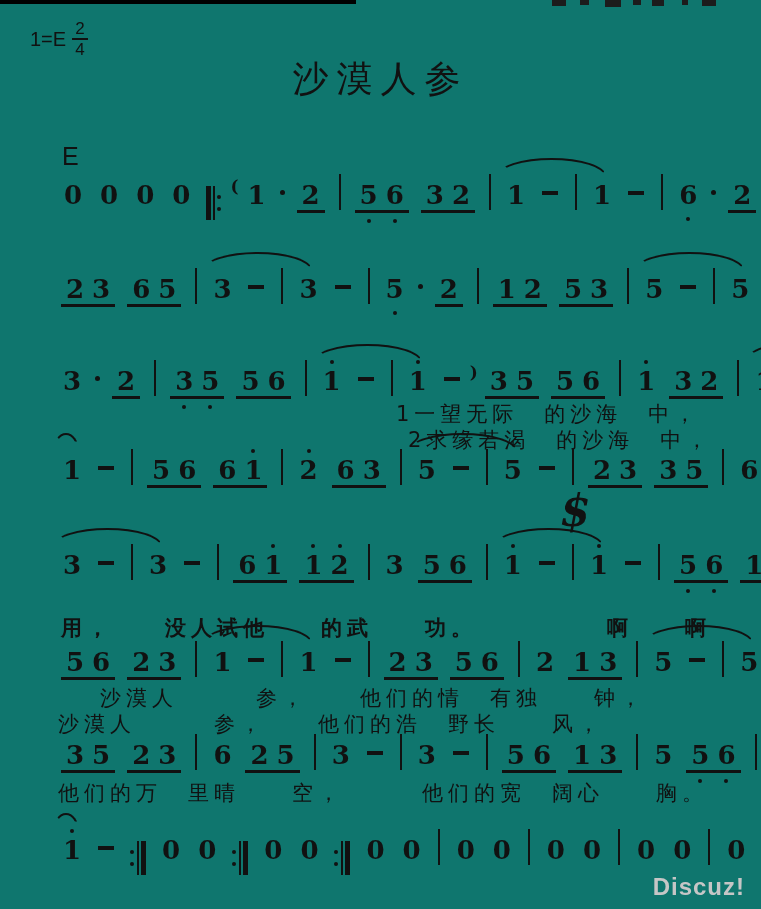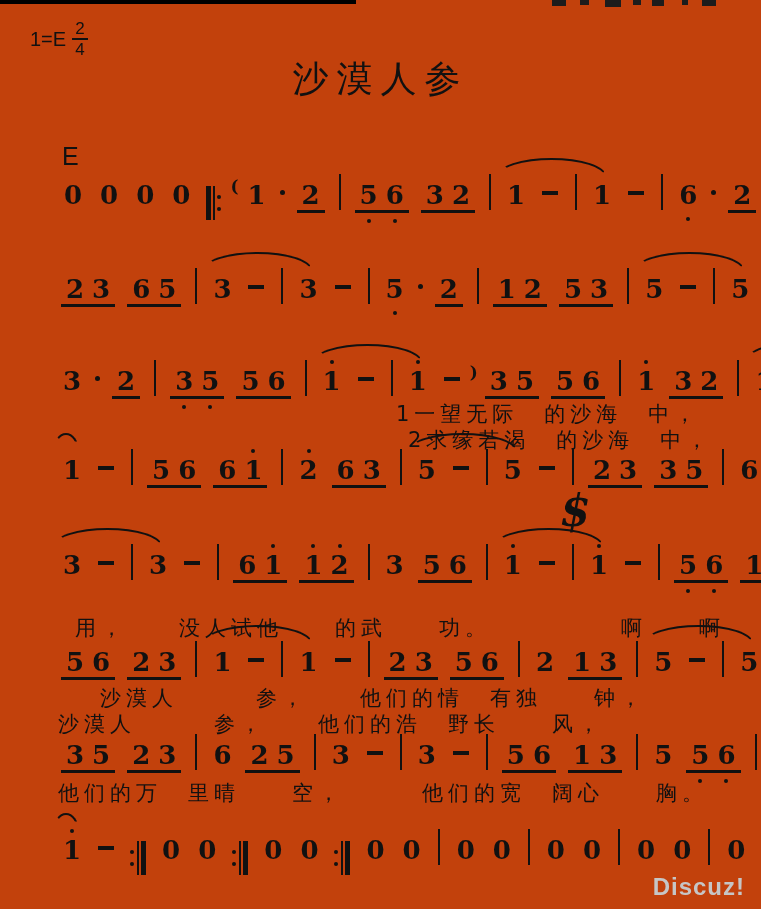--- a/index.html
+++ b/index.html
@@ -1,16 +1,16 @@
 <!DOCTYPE html>
 <html><head>
 <meta charset="utf-8">
 <style>
   html,body{margin:0;padding:0;background:#fff;}
-  .page{position:relative;width:761px;height:909px;background:#c2410c;overflow:hidden;
+  .page{position:relative;width:761px;height:909px;background:#0f766e;overflow:hidden;
         font-family:"DejaVu Serif","Liberation Serif",serif;color:#111;}
 
   
   .top-bar{position:absolute;left:0;top:0;width:356px;height:4px;background:#000;}
   .top-frags{position:absolute;left:552px;top:0;height:8px;white-space:nowrap;}
   .top-frags i{display:inline-block;background:#1c1c1c;vertical-align:top;}
 
   
   .keysig{position:absolute;left:30px;top:20px;font-family:"Liberation Sans",sans-serif;
           font-size:20px;display:flex;align-items:center;gap:6px;}
@@ -98,21 +98,21 @@
   <div class="music-line" style="top:449px;"><span class="arcTok"><i style="width: 22px;"></i></span><span class="nt q">1</span><span class="dash"></span><span class="bar"></span><span class="grp"><span class="nt">5</span><span class="nt">6</span></span><span class="grp"><span class="nt">6</span><span class="nt">1<i class="da"></i></span></span><span class="bar"></span><span class="nt q">2<i class="da"></i></span><span class="grp"><span class="nt">6</span><span class="nt">3</span></span><span class="bar"></span><span class="arcTok"><i style="width: 105px;"></i></span><span class="nt q">5</span><span class="dash"></span><span class="bar"></span><span class="nt q">5</span><span class="dash"></span><span class="bar"></span><span class="grp"><span class="nt">2</span><span class="nt">3</span></span><span class="grp"><span class="nt">3</span><span class="nt">5</span></span><span class="bar"></span><span class="nt q">6</span></div>
   <div class="music-line" style="top:544px;"><span class="arcTok"><i style="width: 105px;"></i></span><span class="nt q">3</span><span class="dash"></span><span class="bar"></span><span class="nt q">3</span><span class="dash"></span><span class="bar"></span><span class="grp"><span class="nt">6</span><span class="nt">1<i class="da"></i></span></span><span class="grp"><span class="nt">1<i class="da"></i></span><span class="nt">2<i class="da"></i></span></span><span class="bar"></span><span class="nt q">3</span><span class="grp"><span class="nt">5</span><span class="nt">6</span></span><span class="bar"></span><span class="arcTok"><i style="width: 105px;"></i></span><span class="nt q">1<i class="da"></i></span><span class="dash"></span><span class="bar"></span><span class="nt q">1<i class="da"></i></span><span class="dash"></span><span class="bar"></span><span class="grp"><span class="nt">5<i class="db"></i></span><span class="nt">6<i class="db"></i></span></span><span class="grp"><span class="nt">1</span></span></div>
   <div class="music-line" style="top:641px;"><span class="grp"><span class="nt">5</span><span class="nt">6</span></span><span class="grp"><span class="nt">2</span><span class="nt">3</span></span><span class="bar"></span><span class="arcTok"><i style="width: 105px;"></i></span><span class="nt q">1</span><span class="dash"></span><span class="bar"></span><span class="nt q">1</span><span class="dash"></span><span class="bar"></span><span class="grp"><span class="nt">2</span><span class="nt">3</span></span><span class="grp"><span class="nt">5</span><span class="nt">6</span></span><span class="bar"></span><span class="nt q">2</span><span class="grp"><span class="nt">1</span><span class="nt">3</span></span><span class="bar"></span><span class="arcTok"><i style="width: 105px;"></i></span><span class="nt q">5</span><span class="dash"></span><span class="bar"></span><span class="nt q">5</span></div>
   <div class="music-line" style="top:734px;"><span class="grp"><span class="nt">3</span><span class="nt">5</span></span><span class="grp"><span class="nt">2</span><span class="nt">3</span></span><span class="bar"></span><span class="nt q">6</span><span class="grp"><span class="nt">2</span><span class="nt">5</span></span><span class="bar"></span><span class="nt q">3</span><span class="dash"></span><span class="bar"></span><span class="nt q">3</span><span class="dash"></span><span class="bar"></span><span class="grp"><span class="nt">5</span><span class="nt">6</span></span><span class="grp"><span class="nt">1</span><span class="nt">3</span></span><span class="bar"></span><span class="nt q">5</span><span class="grp"><span class="nt">5<i class="db"></i></span><span class="nt">6<i class="db"></i></span></span><span class="bar"></span><span class="arcTok"></span></div>
   <div class="music-line" style="top:829px;"><span class="arcTok"><i style="width: 22px;"></i></span><span class="nt q">1<i class="da"></i></span><span class="dash"></span><span class="rep"><i class="rdots"></i><i class="rthin"></i><i class="rthick"></i></span><span class="nt rest">0</span><span class="nt rest">0</span><span class="rep"><i class="rdots"></i><i class="rthin"></i><i class="rthick"></i></span><span class="nt rest">0</span><span class="nt rest">0</span><span class="rep"><i class="rdots"></i><i class="rthin"></i><i class="rthick"></i></span><span class="nt rest">0</span><span class="nt rest">0</span><span class="bar"></span><span class="nt rest">0</span><span class="nt rest">0</span><span class="bar"></span><span class="nt rest">0</span><span class="nt rest">0</span><span class="bar"></span><span class="nt rest">0</span><span class="nt rest">0</span><span class="bar"></span><span class="nt rest">0</span></div>
 
   <div class="lyric-line" style="left:396px;top:400px;">1一望无际　的沙海　中，</div>
   <div class="lyric-line" style="left:408px;top:426px;">2求缘若渴　的沙海　中，</div>
 
 
-  <div class="lyric-line" style="left:75px;top:614px;">用，　　没人试他　　的武　　功。　　　　　啊　　啊</div>
+  <div class="lyric-line" style="left:61px;top:614px;font-weight:bold;">用，　　没人试他　　的武　　功。　　　　　啊　　啊</div>
 
   <div class="lyric-line" style="left:58px;top:684px;margin-left:42px;">沙漠人　　　参，　　他们的情　有独　　钟，</div>
   <div class="lyric-line" style="left:58px;top:710px;">沙漠人　　　参，　　他们的浩　野长　　风，</div>
 
   <div class="lyric-line" style="left:58px;top:779px;text-align:right;">他们的万　里晴　　空，　　　他们的宽　阔心　　胸。</div>
 
   <div class="segno">$</div>
 
   <div class="watermark">Discuz!</div>
 </div>

